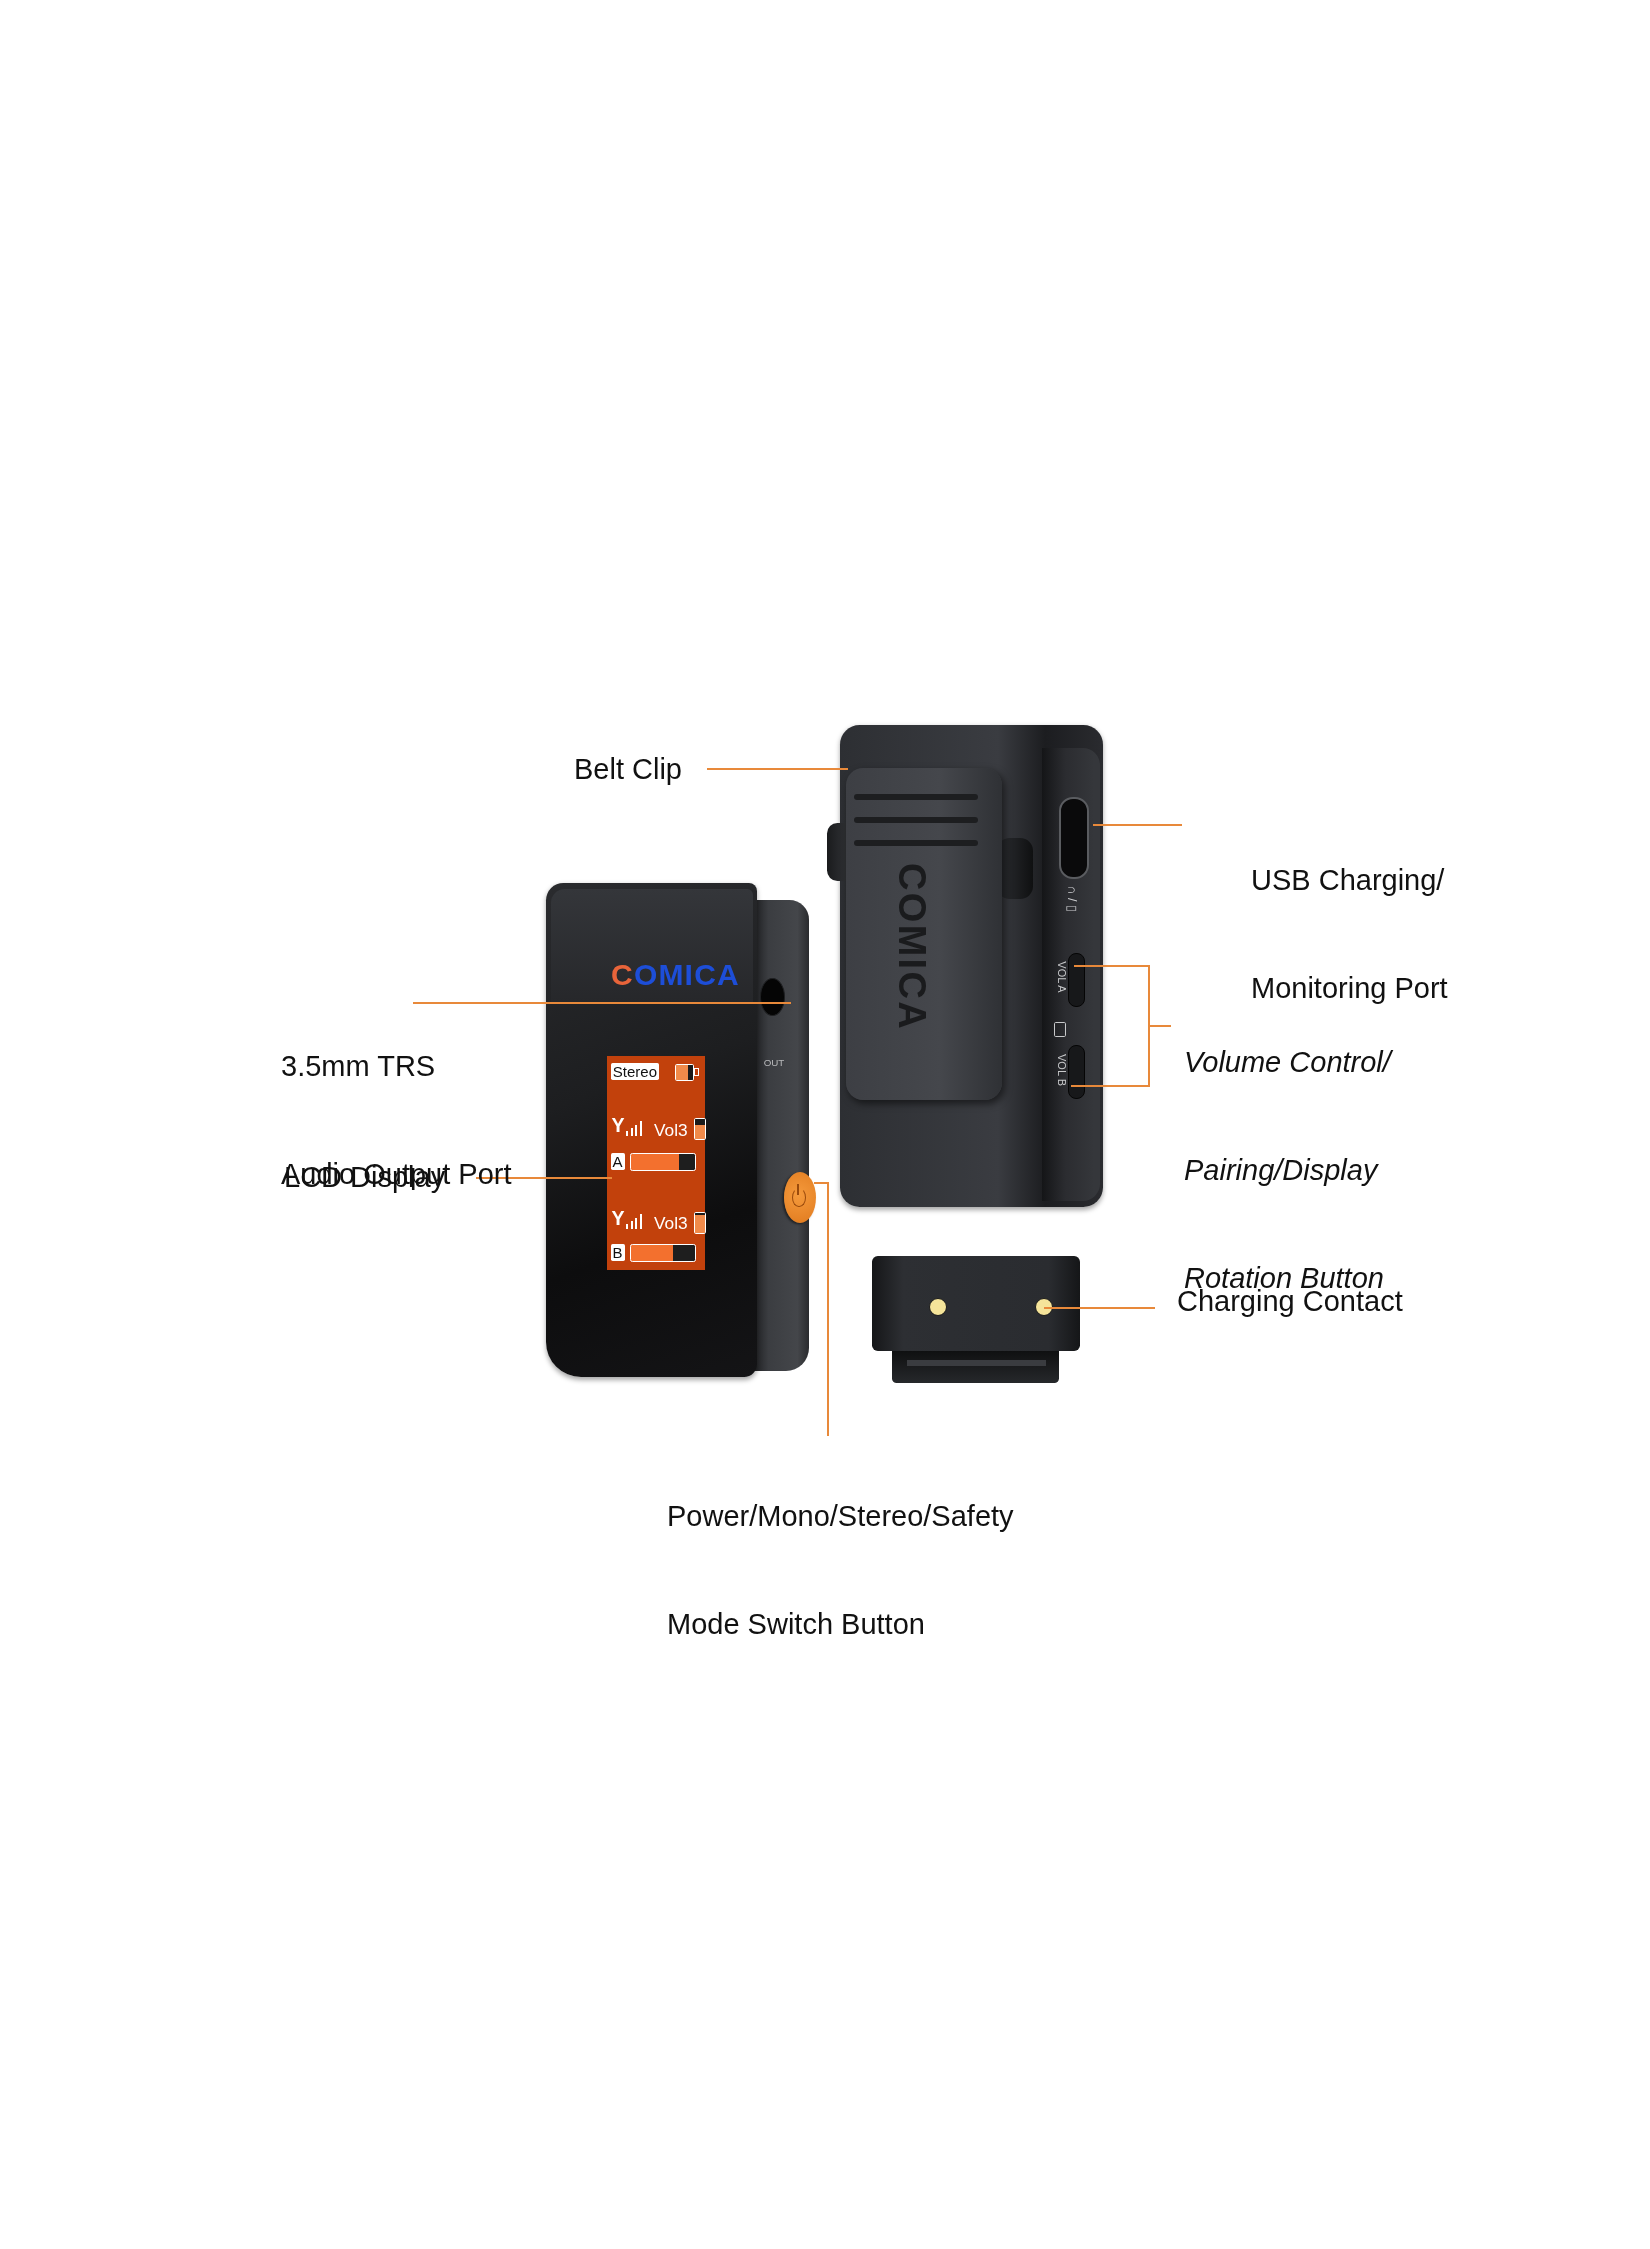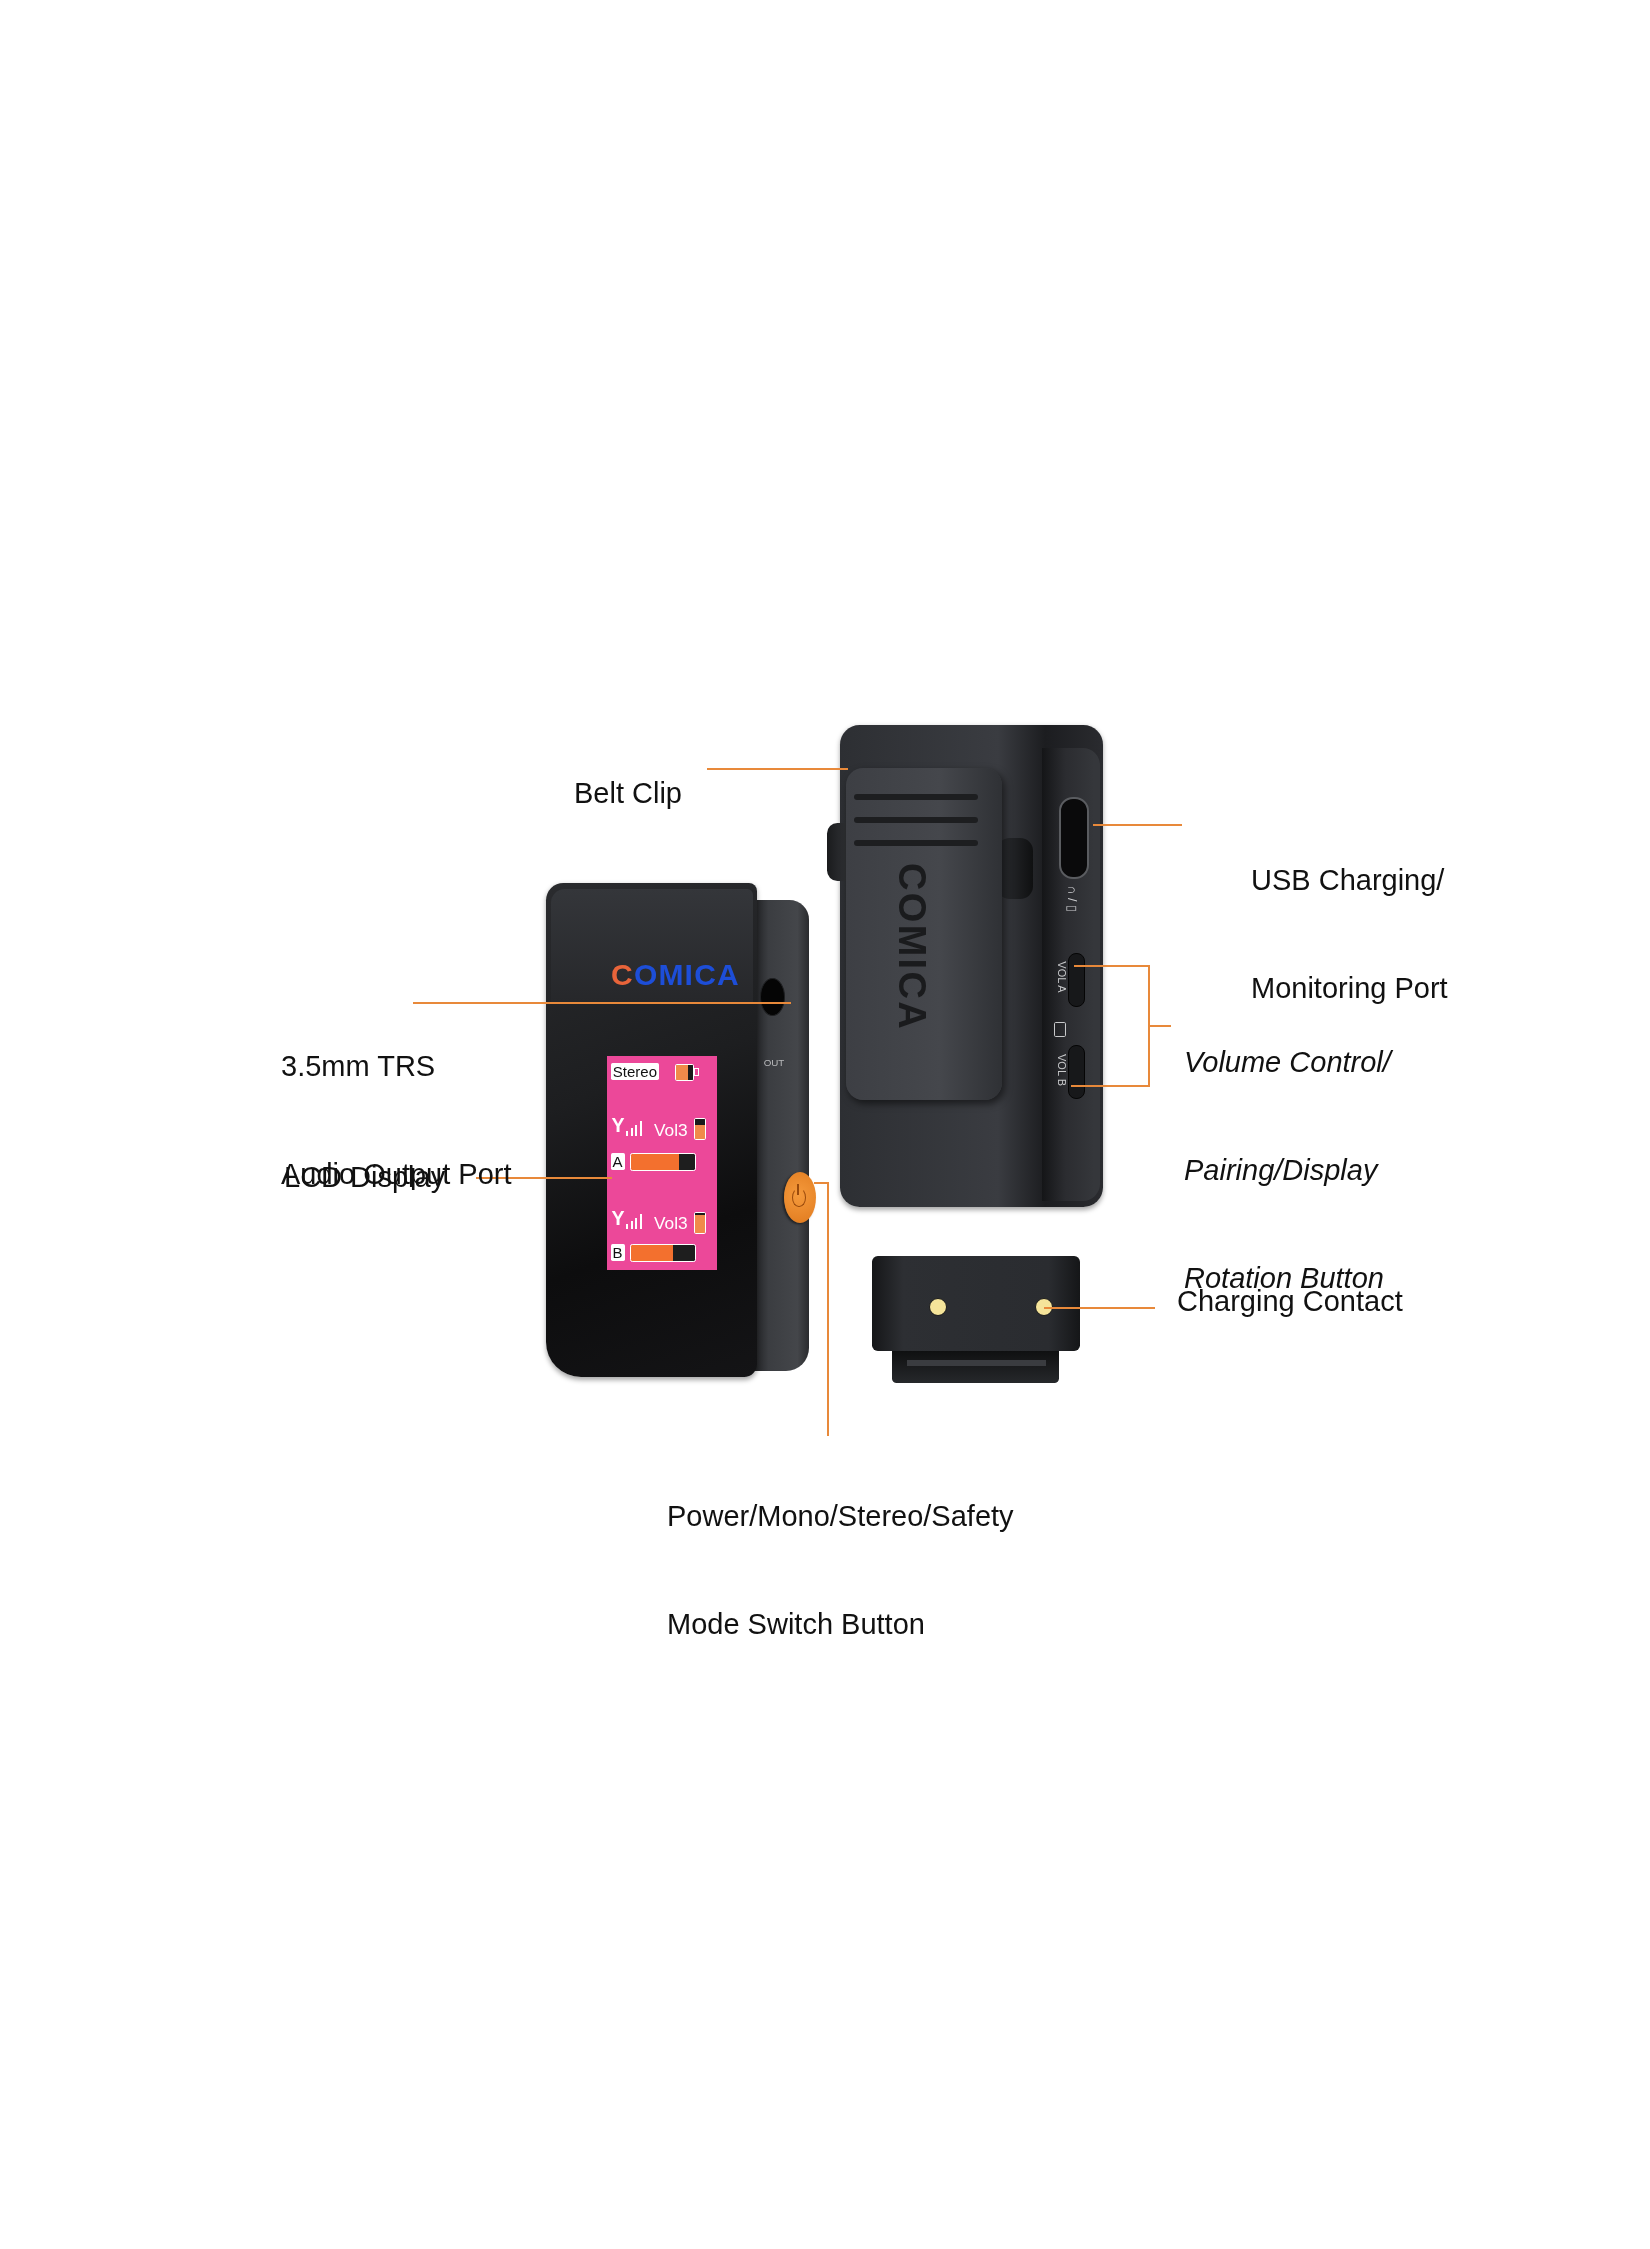--- a/index.html
+++ b/index.html
@@ -56,21 +56,21 @@
   </div>
 
   <div class="abs" style="left:214px;top:95px;width:23px;height:36px;background:#050505;border-radius:50%;border:1.7px solid #1f2022;"></div>
   <div class="abs" style="left:214px;top:140px;width:28px;color:#b8b9bb;font-size:9.8px;text-align:center;margin-top:34px;">OUT</div>
 
   <div class="abs" style="left:238px;top:289px;width:32px;height:51px;background:radial-gradient(circle at 45% 45%,#f59a3c,#e07a1e);border-radius:50%;box-shadow:-1.7px 1.2px 2.3px rgba(0,0,0,0.5);">
     <div class="abs" style="left:8px;top:16px;width:11.5px;height:17.3px;border:1.7px solid #9a4a0c;border-top-color:transparent;border-radius:50%;"></div>
     <div class="abs" style="left:13.3px;top:11.5px;width:1.7px;height:11.5px;background:#9a4a0c;"></div>
   </div>
 
-  <div class="abs" style="left:61px;top:173px;width:110px;height:214px;background:#ec4899;">
+  <div class="abs" style="left:61px;top:173px;width:98px;height:214px;background:#c2410c;">
 
     <div class="abs lcd-txt" style="left:3.5px;top:7px;padding:0 2.3px;height:17.3px;line-height:17.3px;font-size:15px;background:#fff;color:#111;border-radius:1.7px;">Stereo</div>
     <div class="abs" style="left:68px;top:7.5px;width:17.3px;height:15px;border:1.2px solid #fff;border-radius:1.7px;background:linear-gradient(90deg,#f08a4a 70%,#1a1a1a 70%);"></div>
     <div class="abs" style="left:87px;top:11.5px;width:2.9px;height:6.4px;border:1.2px solid #fff;"></div>
 
     <div class="abs" style="left:4.6px;top:58px;color:#fff;font-size:19.6px;font-weight:bold;">Y</div>
     <div class="abs" style="left:19px;top:65px;width:17.3px;height:15px;">
       <div class="abs" style="left:0;bottom:0;width:2.3px;height:4.6px;background:#fff;"></div>
       <div class="abs" style="left:4.6px;bottom:0;width:2.3px;height:8px;background:#fff;"></div>
       <div class="abs" style="left:9.2px;bottom:0;width:2.3px;height:11.5px;background:#fff;"></div>
@@ -108,21 +108,21 @@
 <div class="leader" style="left:1074px;top:965px;width:75px;height:1.7px;"></div>
 <div class="leader" style="left:1071px;top:1085px;width:78px;height:1.7px;"></div>
 <div class="leader" style="left:1148px;top:965px;width:1.7px;height:122px;"></div>
 <div class="leader" style="left:1148px;top:1025px;width:23px;height:1.7px;"></div>
 <div class="leader" style="left:413px;top:1002px;width:378px;height:1.7px;"></div>
 <div class="leader" style="left:476px;top:1177px;width:136px;height:1.7px;"></div>
 <div class="leader" style="left:814px;top:1182px;width:14.4px;height:1.7px;"></div>
 <div class="leader" style="left:827px;top:1182px;width:1.7px;height:254px;"></div>
 <div class="leader" style="left:1044px;top:1307px;width:111px;height:1.7px;"></div>
 
-<div class="label" style="left:574px;top:751px;margin-top:24px;">Belt Clip</div>
+<div class="label" style="left:574px;top:751px;">Belt Clip</div>
 
 <div class="label" style="left:1251px;top:790px;">
   <div>USB Charging/</div>
   <div>Monitoring Port</div>
 </div>
 
 <div class="label" style="left:1184px;top:972px;font-style:italic;">
   <div>Volume Control/</div>
   <div>Pairing/Display</div>
   <div>Rotation Button</div>

